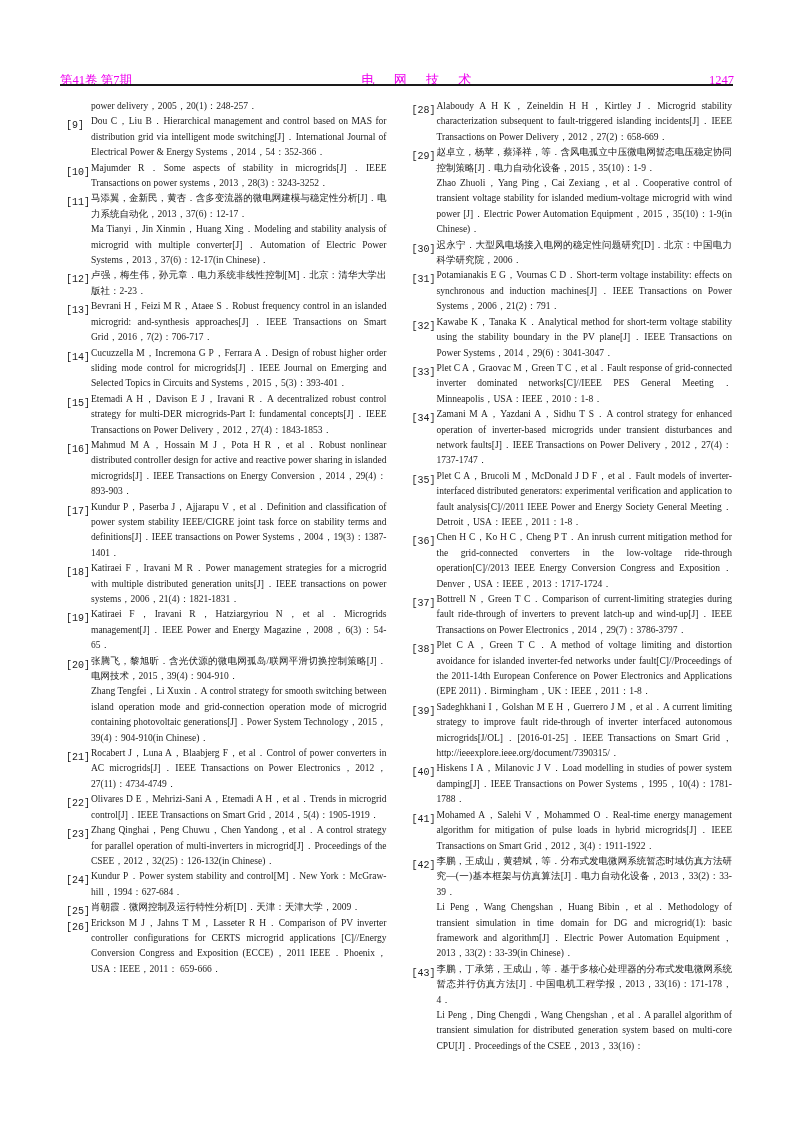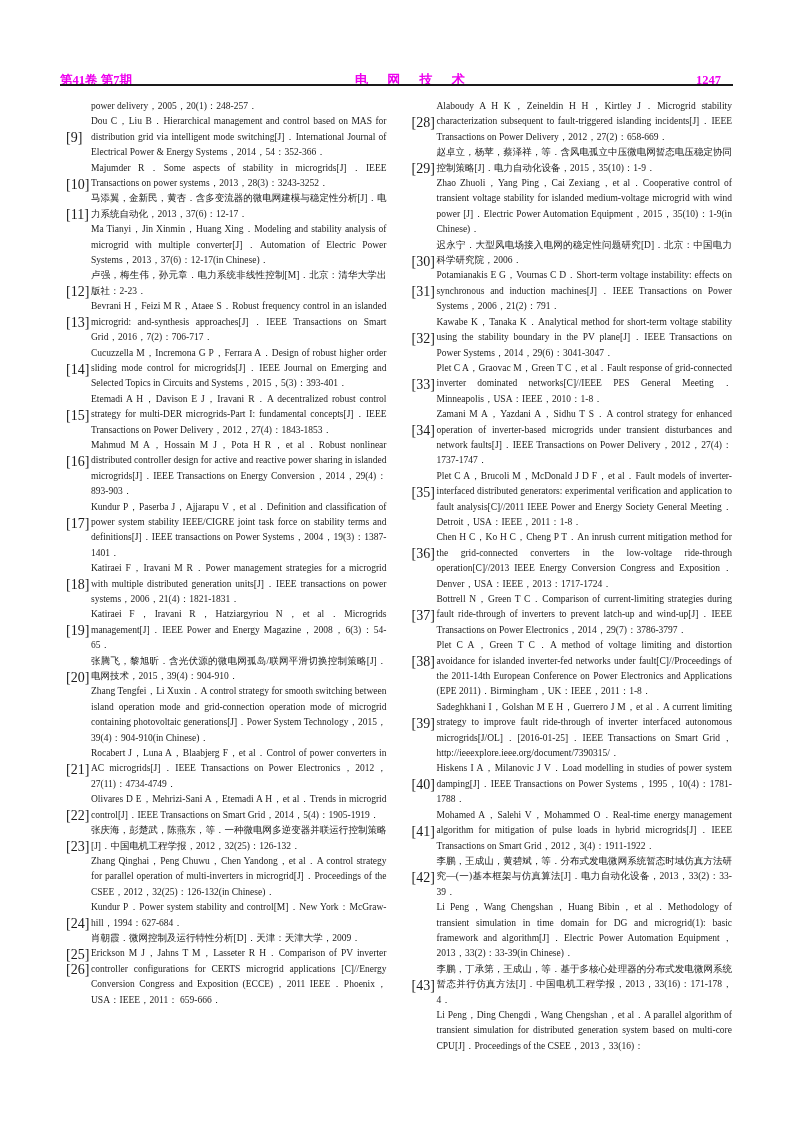--- a/index.html
+++ b/index.html
@@ -3,36 +3,36 @@
 <meta charset="utf-8">
 <style>
   html,body{margin:0;padding:0;background:#888;}
   .page{
     width:793px;height:1122px;background:#ffffff;margin:0 auto;
     box-sizing:border-box;position:relative;
     font-family:"Liberation Serif","DejaVu Serif",serif;
     color:#1b1b1b;overflow:hidden;
   }
   .header{
-    position:absolute;top:60px;left:60px;right:72px;
+    position:absolute;top:60px;left:60px;right:59px;
     display:flex;justify-content:space-between;align-items:baseline;
-    font-weight:bold;font-size:12.5px;
+    font-weight:normal;font-size:12.5px;
   }
   .header .journal{letter-spacing:8px;font-size:13px;margin-top:11px;}
   .rule{
     position:absolute;top:84px;left:60px;right:60px;
     border-bottom:2px solid #1a1a1a;height:0;
   }
   .content{
     position:absolute;top:99px;left:66px;right:61px;bottom:40px;
     display:flex;gap:25px;
   }
   .col{flex:1 1 0;min-width:0;}
   .ref{position:relative;padding-left:25px;}
-  .refnum{position:absolute;left:0;top:16px;font-size:14px;line-height:15.4px;}
+  .refnum{position:absolute;left:0;top:4px;font-size:10px;line-height:15.4px;font-family:Liberation Mono, monospace;}
   .refpara{
     margin:0;font-size:9.5px;line-height:15.4px;
     text-align:justify;text-justify:inter-word;
     word-break:break-word;
   }
 </style>
 </head>
 <body>
 
 <div class="page">
@@ -101,21 +101,20 @@
         <div class="ref">
           <span class="refnum">[21]</span>
           <p class="refpara">Rocabert J，Luna A，Blaabjerg F，et al．Control of power converters in AC microgrids[J]．IEEE Transactions on Power Electronics，2012，27(11)：4734-4749．</p>
         </div>
         <div class="ref">
           <span class="refnum">[22]</span>
           <p class="refpara">Olivares D E，Mehrizi-Sani A，Etemadi A H，et al．Trends in microgrid control[J]．IEEE Transactions on Smart Grid，2014，5(4)：1905-1919．</p>
         </div>
         <div class="ref">
           <span class="refnum">[23]</span>
-          <p class="refpara">张庆海，彭楚武，陈燕东，等．一种微电网多逆变器并联运行控制策略[J]．中国电机工程学报，2012，32(25)：126-132．</p>
           <p class="refpara">Zhang Qinghai，Peng Chuwu，Chen Yandong，et al．A control strategy for parallel operation of multi-inverters in microgrid[J]．Proceedings of the CSEE，2012，32(25)：126-132(in Chinese)．</p>
         </div>
         <div class="ref">
           <span class="refnum">[24]</span>
           <p class="refpara">Kundur P．Power system stability and control[M]．New York：McGraw-hill，1994：627-684．</p>
         </div>
         <div class="ref">
           <span class="refnum">[25]</span>
           <p class="refpara">肖朝霞．微网控制及运行特性分析[D]．天津：天津大学，2009．</p>
         </div>

